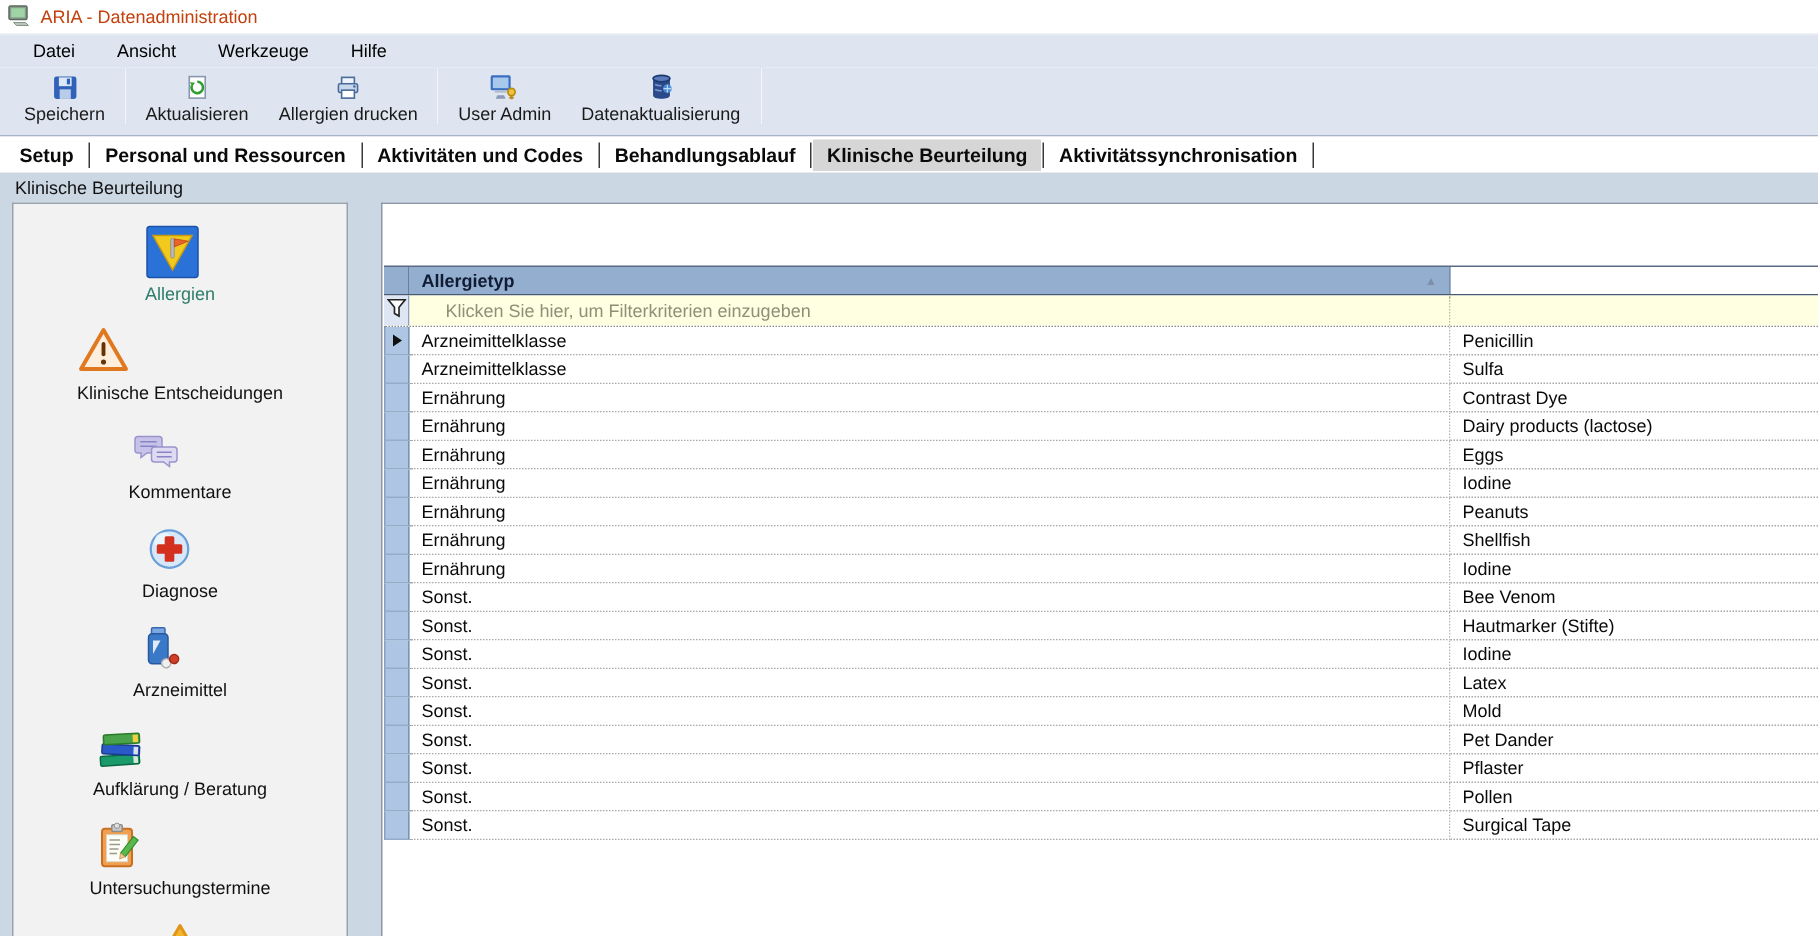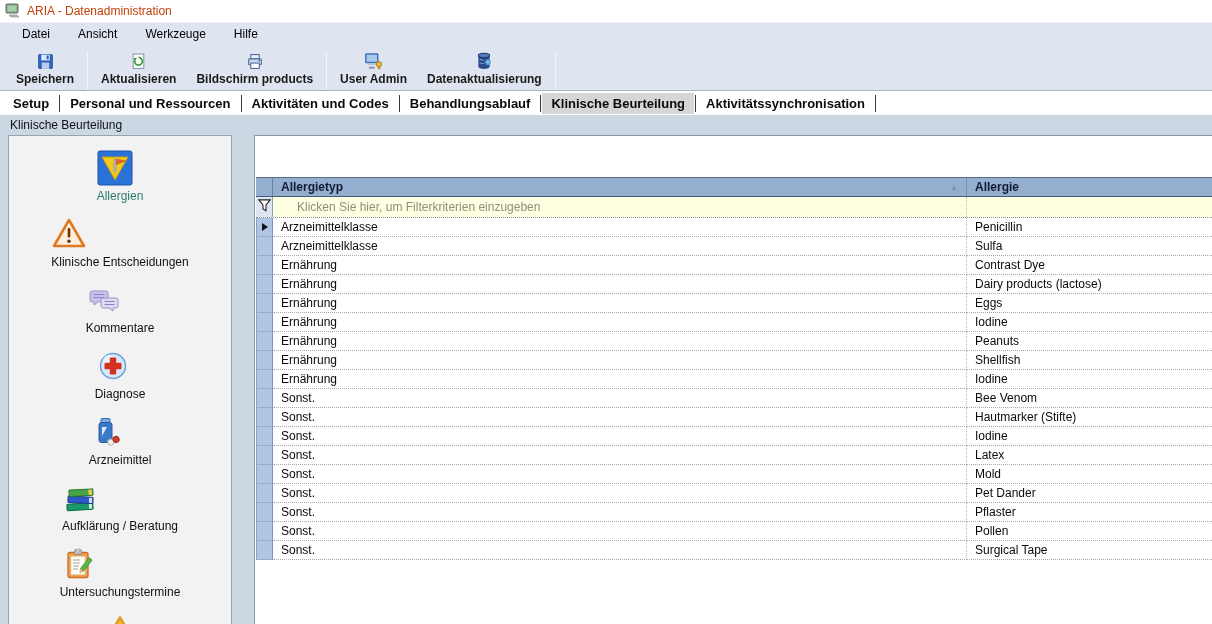--- a/index.html
+++ b/index.html
@@ -9,21 +9,21 @@
 
   
   .titlebar { height:22px; background:#fff; display:flex; align-items:center; padding-left:5px; gap:6px; flex:0 0 auto; }
   .titlebar .title { font-size:12px; color:#c2410c; }
 
   
   .menubar { height:23px; background:#dee5f0; display:flex; align-items:center; padding-left:8px; border-top:1px solid #eef2f8; flex:0 0 auto; }
   .menu-item { padding:3px 14px; font-size:12px; cursor:default; }
 
   
-  .toolbar { height:46px; background:#dee5f0; border-bottom:1px solid #a8b4c8; display:flex; align-items:flex-end; padding-left:6px; flex:0 0 auto;font-weight:bold; }
+  .toolbar { height:46px; background:#dee5f0; border-bottom:1px solid #a8b4c8; display:flex; align-items:flex-start; padding-left:6px; flex:0 0 auto; }
   .tool-btn { display:flex; flex-direction:column; align-items:center; justify-content:center; gap:2px; padding:2px 10px 3px 10px; height:42px; cursor:default; }
   .tool-btn .tico { height:18px; display:flex; align-items:flex-end; }
   .tool-btn .tlabel { font-size:12px; color:#1a1a1a; white-space:nowrap; }
   .tool-sep { width:1px; height:38px; background:#b4bfd2; border-right:1px solid #f2f5fa; margin:0 3px; }
 
   
   .tabbar { height:24px; background:#fff; display:flex; align-items:center; padding-left:4px; flex:0 0 auto; }
   .tab { font-weight:bold; font-size:13px; padding:3px 9px; white-space:nowrap; cursor:default; color:#0a0a0a; }
   .tab.selected { background:#d6d6d6; }
   .tab-sep { width:1px; height:17px; background:#3a3a3a; margin:0 1px; }
@@ -111,21 +111,21 @@
       </div>
       <div class="tool-btn">
         <span class="tico">
           <svg width="18" height="17" viewBox="0 0 16 16">
             <rect x="4" y="1.5" width="8" height="4" fill="#eef4fc" stroke="#4a6a9a"></rect>
             <rect x="2" y="5.5" width="12" height="5.5" rx="1" fill="#c8d8ec" stroke="#4a6a9a"></rect>
             <rect x="4" y="9.5" width="8" height="5" fill="#fff" stroke="#4a6a9a"></rect>
             <circle cx="12" cy="7.2" r="0.8" fill="#4a6a9a"></circle>
           </svg>
         </span>
-        <span class="tlabel">Bildschirm products</span>
+        <span class="tlabel">Allergien drucken</span>
       </div>
       <span class="tool-sep"></span>
       <div class="tool-btn">
         <span class="tico">
           <svg width="20" height="18" viewBox="0 0 18 16">
             <rect x="1" y="1" width="12" height="9" rx="1" fill="#3a6ec0"></rect>
             <rect x="2.3" y="2.3" width="9.4" height="6.4" fill="#a8c8ec"></rect>
             <path d="M5 13h4l1 2H4z" fill="#8a9ab8"></path>
             <rect x="3.5" y="10" width="7" height="1.4" fill="#b0bcd0"></rect>
             <circle cx="13.5" cy="11" r="2.2" fill="#f0c040" stroke="#b88a10"></circle>
@@ -271,21 +271,20 @@
         </div>
     </div>
 
     <div style="width:22px; flex:0 0 auto;"></div>
 
     <div class="main-col">
       <div class="grid" id="grid">
           <div class="g-row hdr">
             <div class="sel-cell"></div>
             <div class="hcell c1">Allergietyp<span class="sort-arrow">▲</span></div>
-            <div class="hcell c2">Allergie</div>
           </div>
           <div class="g-row frow">
             <div class="sel-cell">
               <span><svg width="13" height="13" viewBox="0 0 12 12">
                   <path d="M0.8 0.8h10.4L7.4 5.4v5.4l-2.8-1.6V5.4z" fill="#ffffff" stroke="#222" stroke-width="1"></path>
                 </svg></span>
             </div>
             <div class="fcell c1">Klicken Sie hier, um Filterkriterien einzugeben</div>
             <div class="fcell c2"></div>
           </div>

